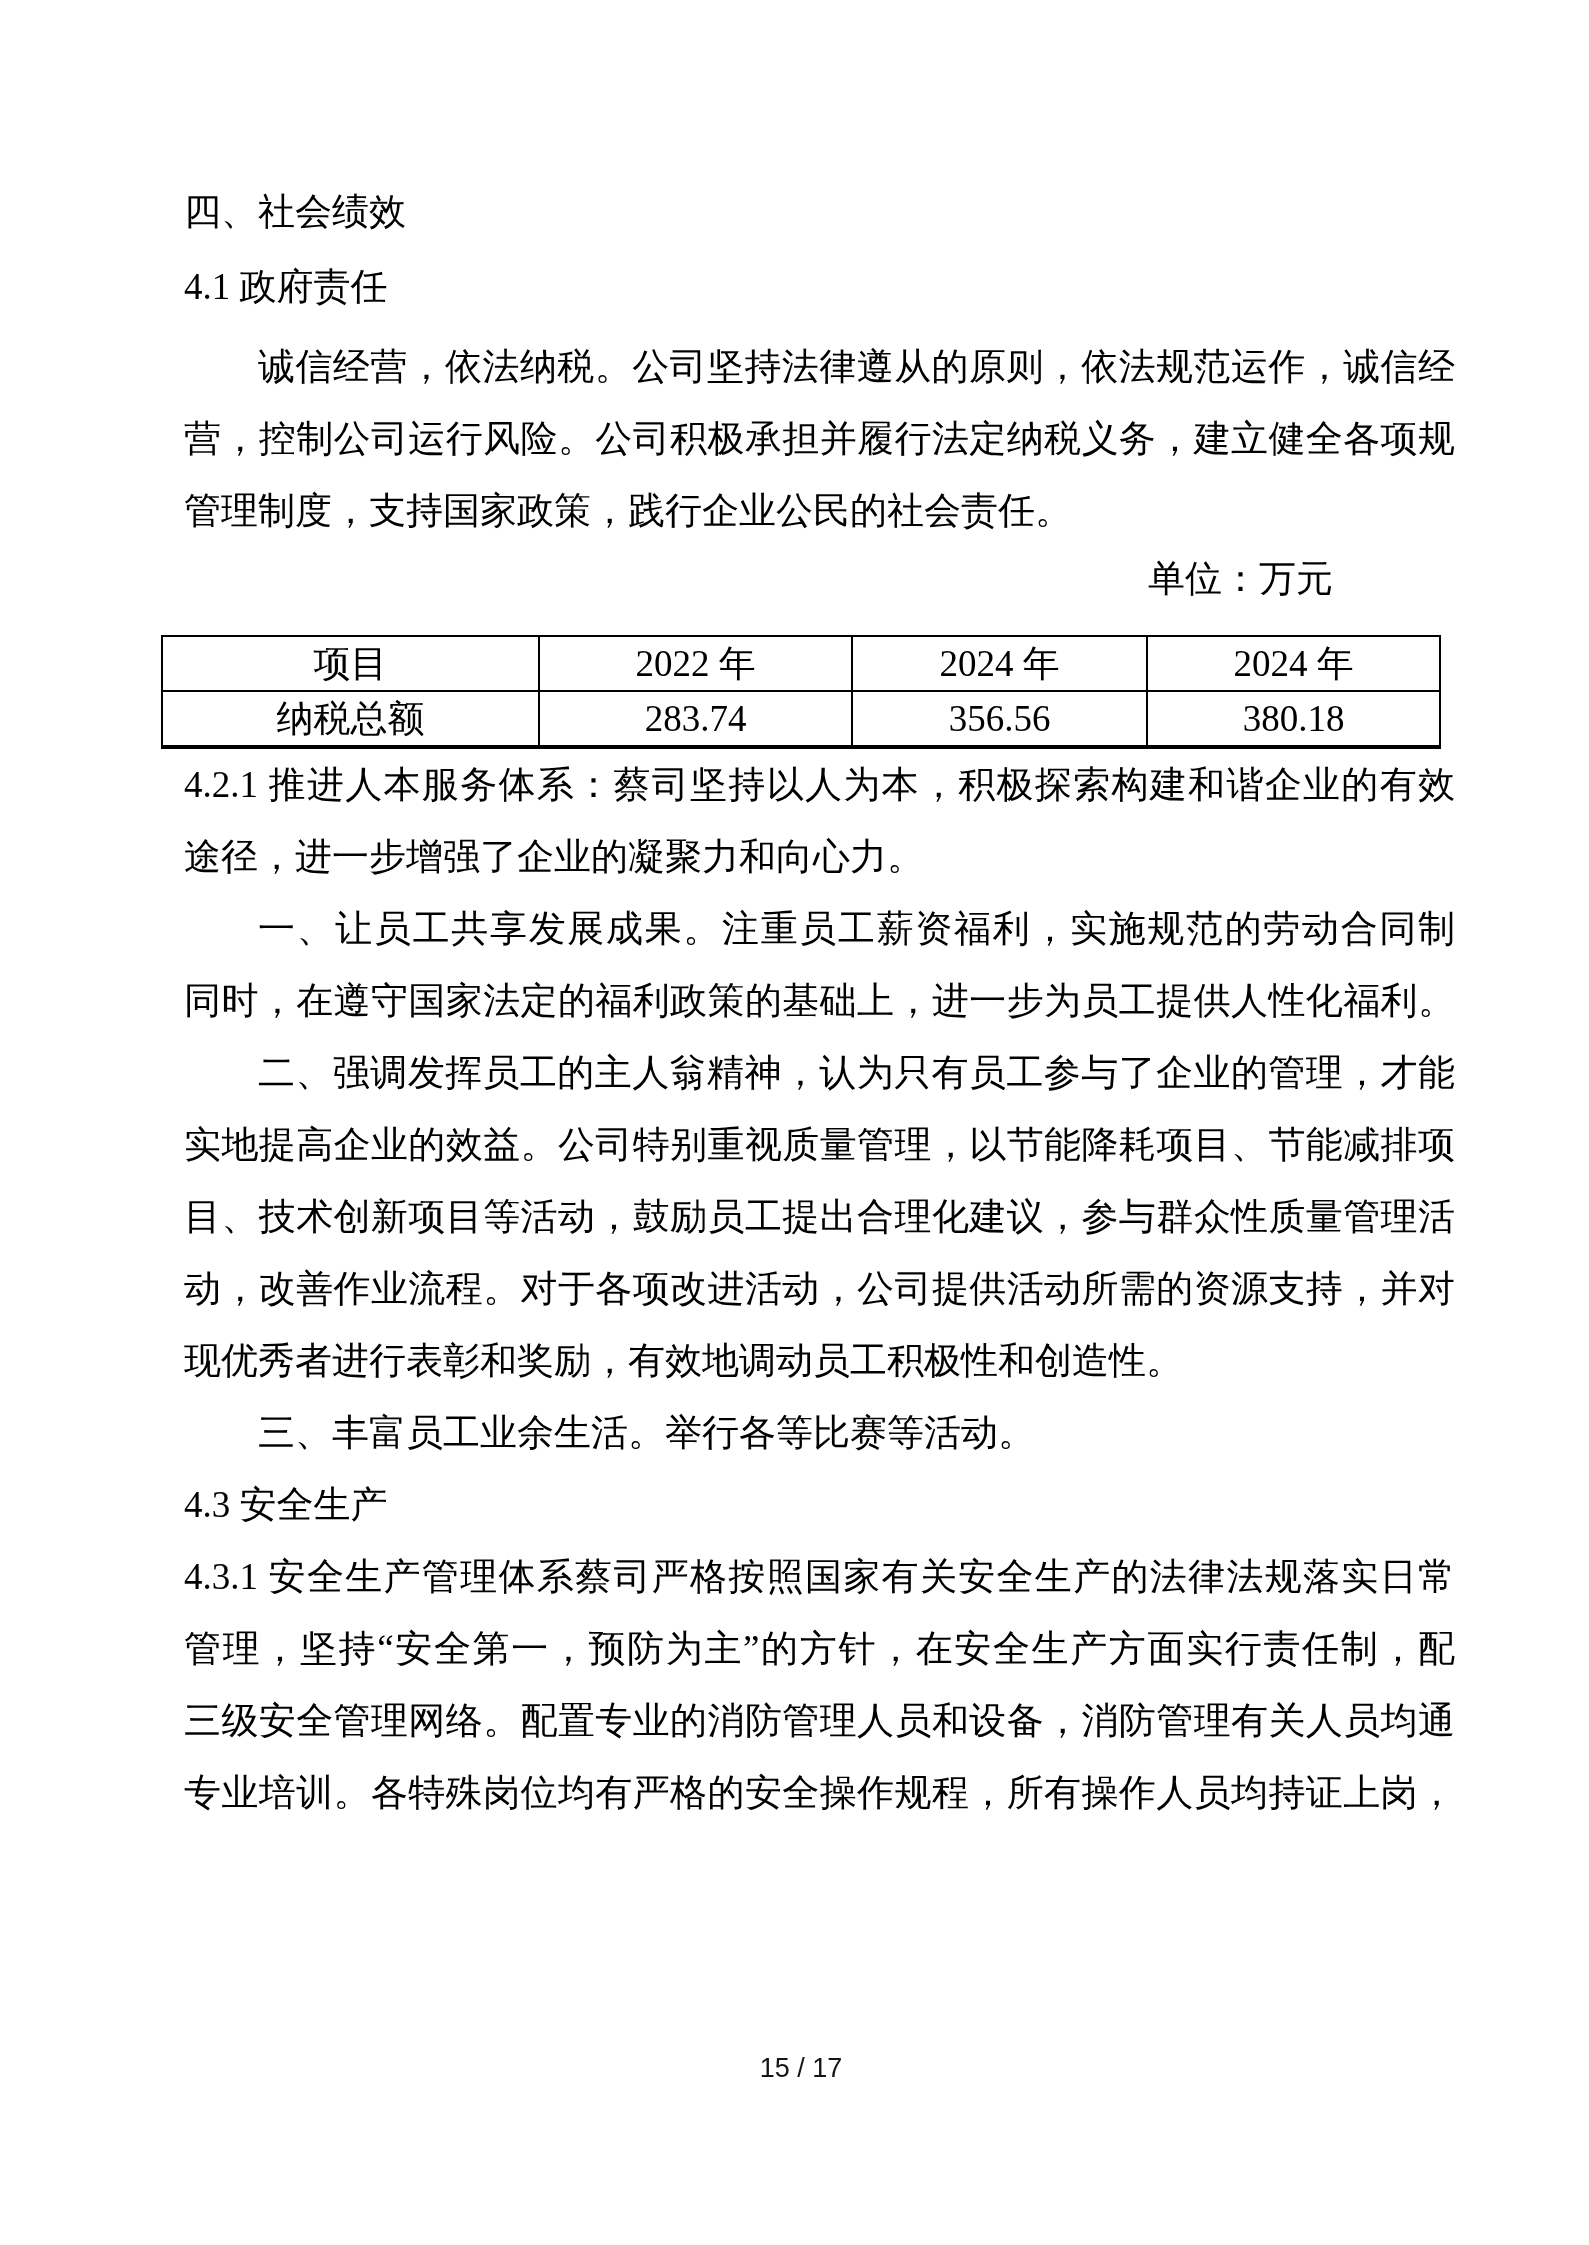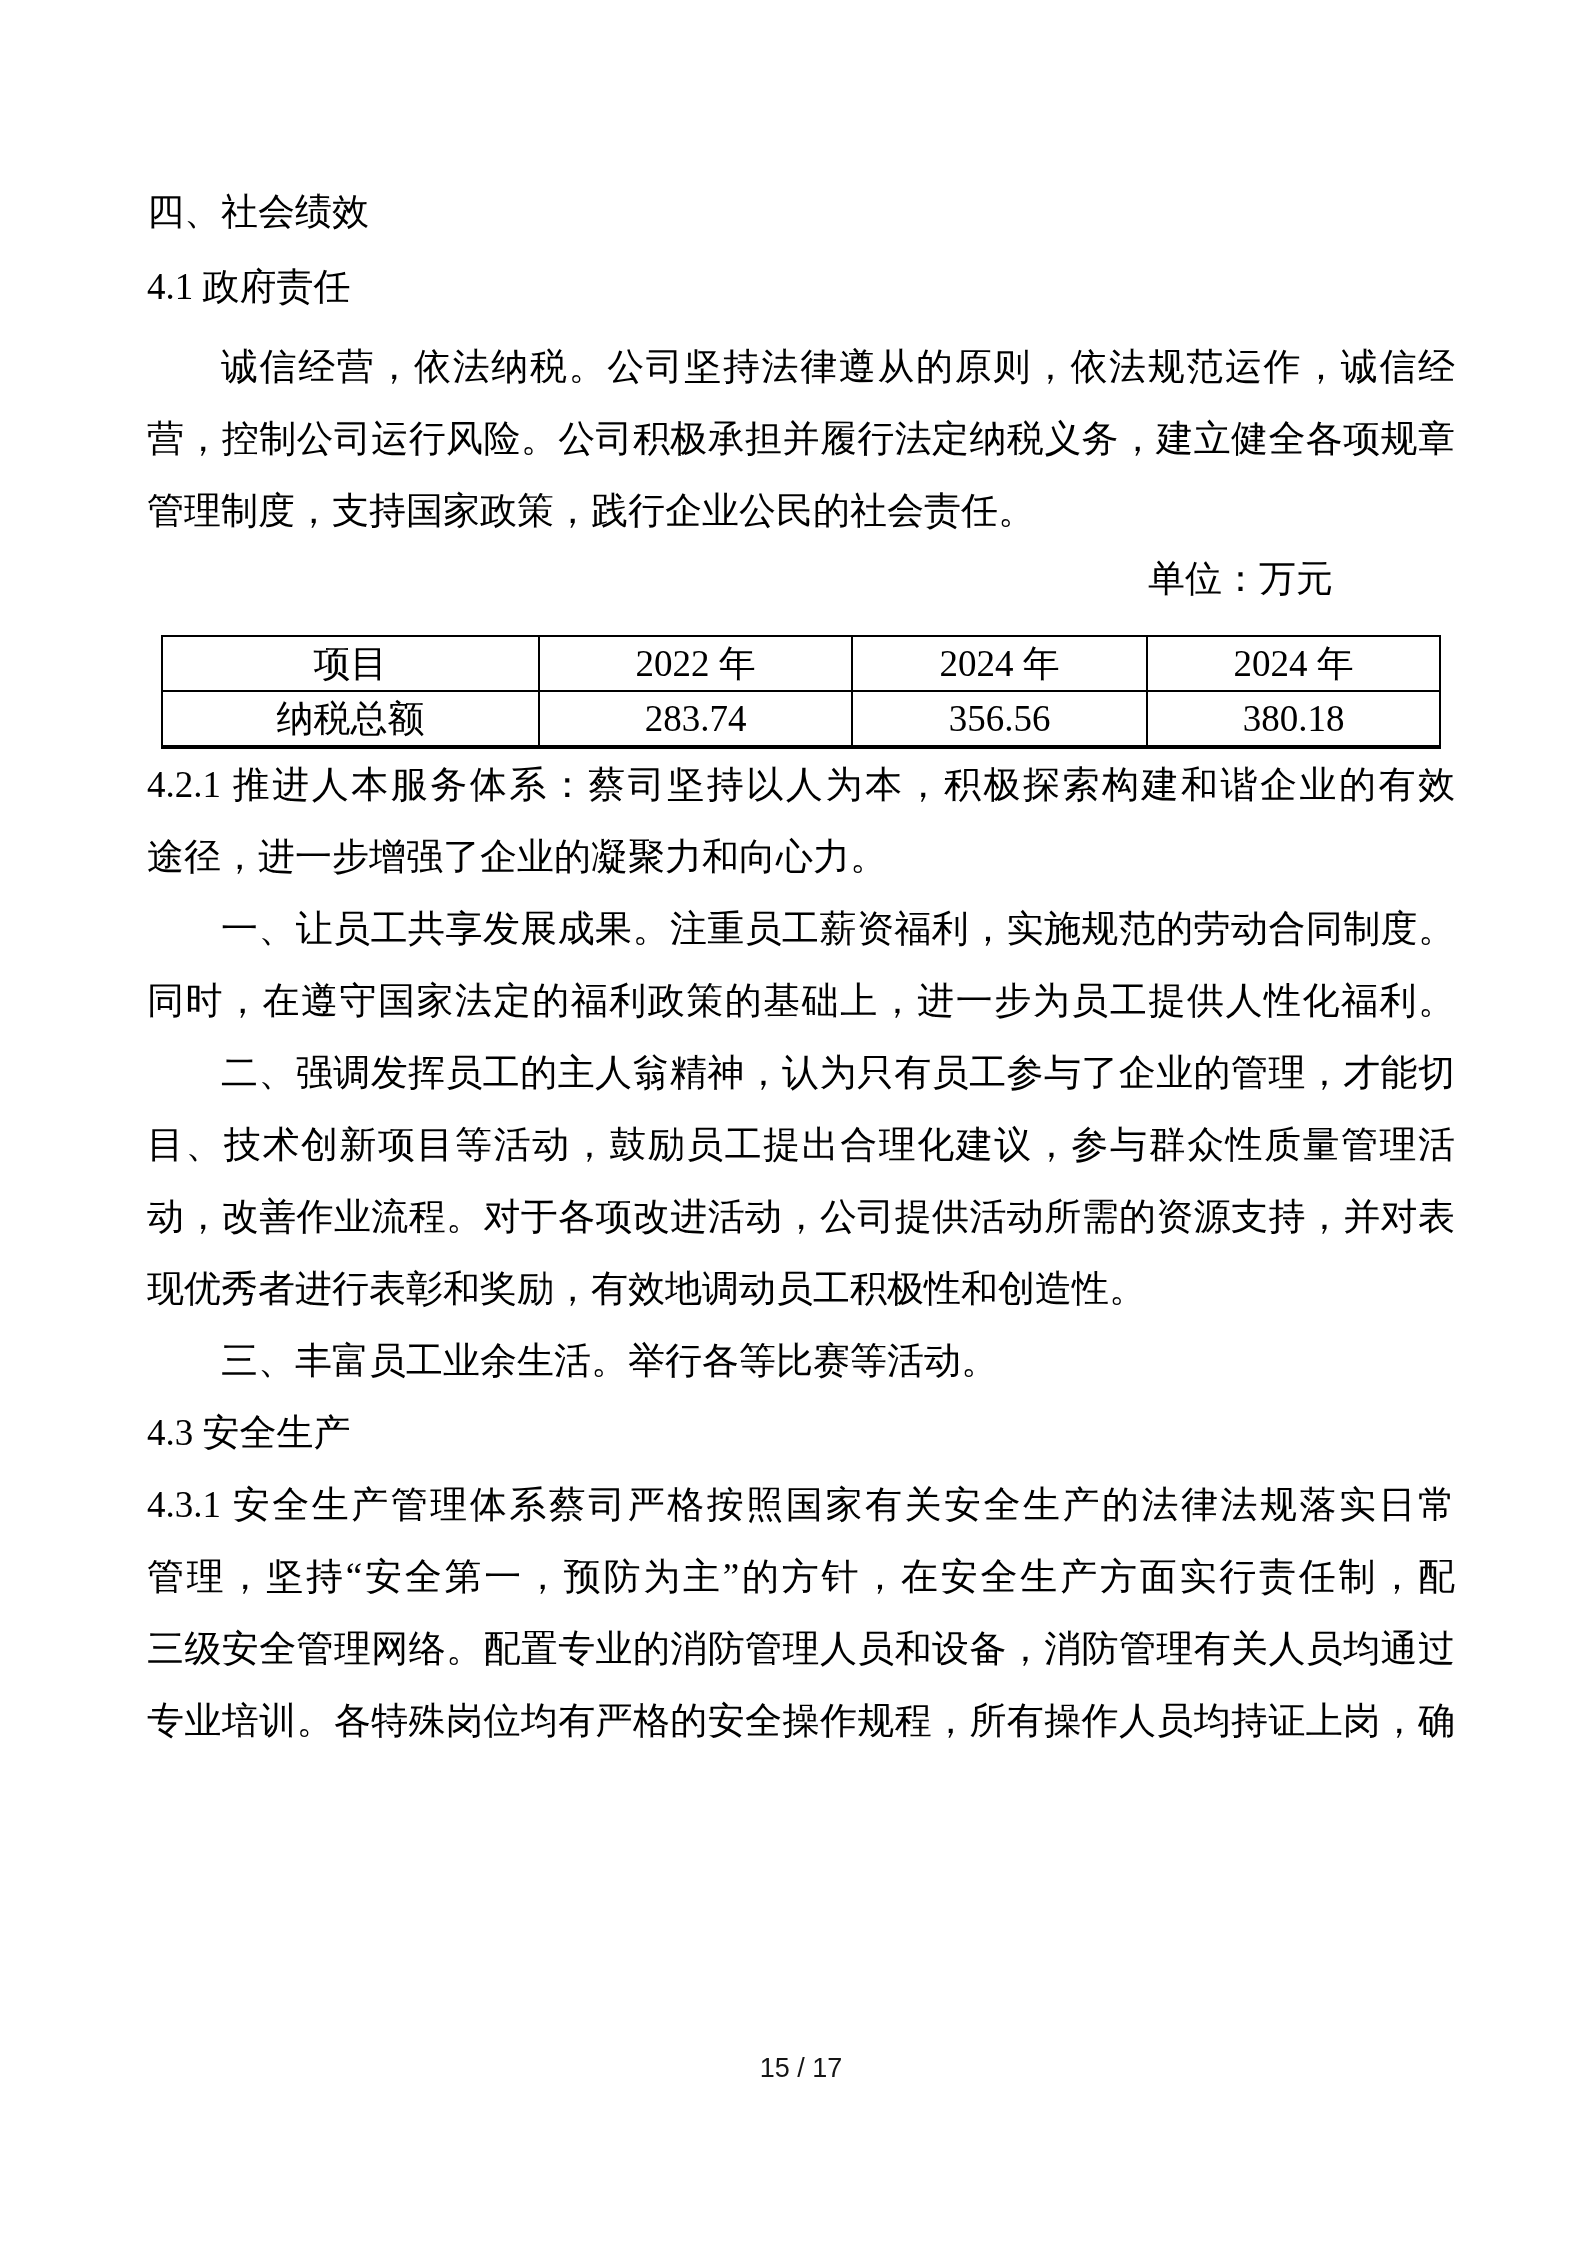--- a/index.html
+++ b/index.html
@@ -12,20 +12,21 @@
     box-sizing:border-box;
     padding:176px 134px 0 147px;
     overflow:hidden;
   }
   .line {
     font-size:37px;
     line-height:72px;
     height:72px;
     overflow:hidden;
     white-space:nowrap;
+    margin-left:37px;
   }
   .justify {
     white-space:normal;
     text-align:justify;
     text-align-last:justify;
   }
   .indent { text-indent:74px; }
   .mt3  { margin-top:3px; }
   .mt8  { margin-top:8px; }
   .mt60 { margin-top:60px; }
@@ -100,20 +101,21 @@
         <td>380.18</td>
       </tr>
     </tbody>
   </table>
 
   <div class="line justify">4.2.1 推进人本服务体系：蔡司坚持以人为本，积极探索构建和谐企业的有效</div>
   <div class="line">途径，进一步增强了企业的凝聚力和向心力。</div>
   <div class="line justify indent">一、让员工共享发展成果。注重员工薪资福利，实施规范的劳动合同制度。</div>
   <div class="line justify">同时，在遵守国家法定的福利政策的基础上，进一步为员工提供人性化福利。</div>
   <div class="line justify indent">二、强调发挥员工的主人翁精神，认为只有员工参与了企业的管理，才能切</div>
+  <div class="line justify">实地提高企业的效益。公司特别重视质量管理，以节能降耗项目、节能减排项</div>
   <div class="line justify">目、技术创新项目等活动，鼓励员工提出合理化建议，参与群众性质量管理活</div>
   <div class="line justify">动，改善作业流程。对于各项改进活动，公司提供活动所需的资源支持，并对表</div>
   <div class="line">现优秀者进行表彰和奖励，有效地调动员工积极性和创造性。</div>
   <div class="line indent">三、丰富员工业余生活。举行各等比赛等活动。</div>
 
   <div class="line">4.3 安全生产</div>
   <div class="line justify">4.3.1 安全生产管理体系蔡司严格按照国家有关安全生产的法律法规落实日常</div>
   <div class="line justify">管理，坚持“安全第一，预防为主”的方针，在安全生产方面实行责任制，配</div>
   <div class="line justify">三级安全管理网络。配置专业的消防管理人员和设备，消防管理有关人员均通过</div>
   <div class="line justify">专业培训。各特殊岗位均有严格的安全操作规程，所有操作人员均持证上岗，确</div>

